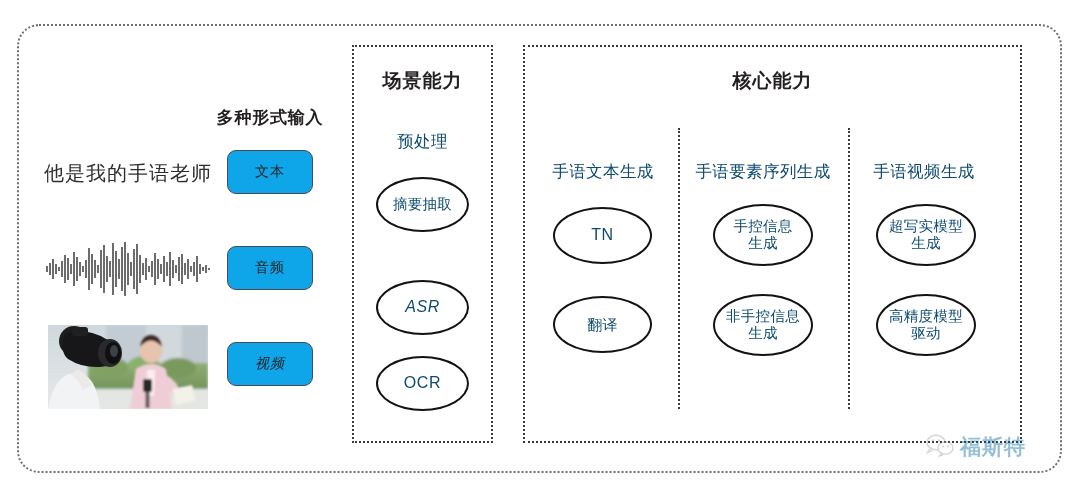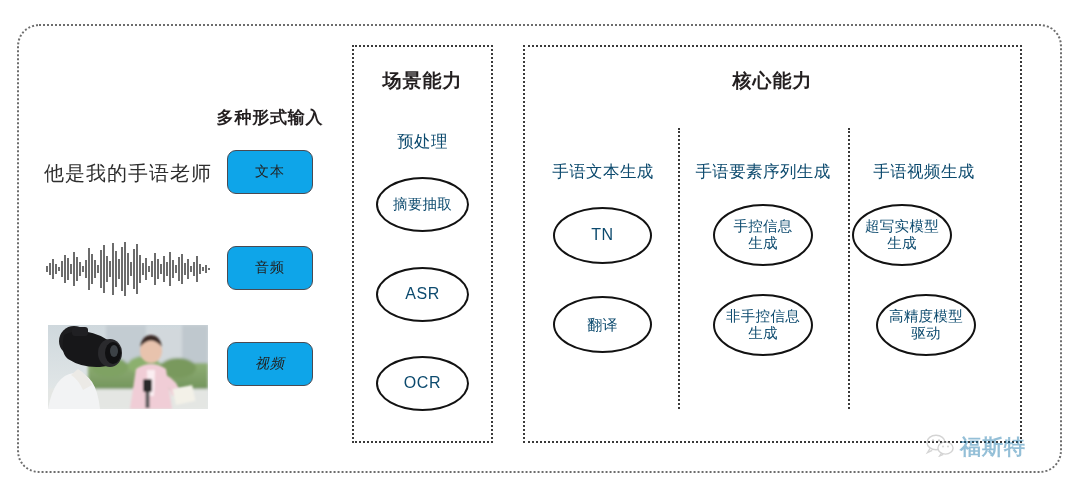--- a/index.html
+++ b/index.html
@@ -297,21 +297,21 @@
   </div>
 
   <div class="panel" style="left:352px; top:45px; width:141px; height:398px;">
   </div>
   <div class="panel-title" style="left:352px; top:68px; width:141px;">场景能力</div>
   <div class="col-head" style="left:352px; top:131px; width:141px;">预处理</div>
 
   <div class="ell two-line" style="left:376px; top:177px; width:93px; height:55px;">
     <span>摘要抽取</span>
   </div>
-  <div class="ell latin" style="left:376px; top:267px; width:93px; height:55px;">
+  <div class="ell latin" style="left:376px; top:280px; width:93px; height:55px;font-style:italic;">
     <span>ASR</span>
   </div>
   <div class="ell latin" style="left:376px; top:356px; width:93px; height:55px;">
     <span>OCR</span>
   </div>
 
   <div class="panel" style="left:523px; top:45px; width:499px; height:398px;">
   </div>
   <div class="panel-title" style="left:523px; top:68px; width:499px;">核心能力</div>
 
@@ -334,21 +334,21 @@
     </span>
   </div>
   <div class="ell two-line" style="left:713px; top:294px; width:100px; height:62px;">
     <span>
       <span>非手控信息</span><br>
       <span>生成</span>
     </span>
   </div>
 
   <div class="col-head" style="left:849px; top:161px; width:150px;">手语视频生成</div>
-  <div class="ell two-line" style="left:852px; top:204px; width:100px; height:62px;">
+  <div class="ell two-line" style="left:876px; top:204px; width:100px; height:62px;">
     <span>
       <span>超写实模型</span><br>
       <span>生成</span>
     </span>
   </div>
   <div class="ell two-line" style="left:876px; top:294px; width:100px; height:62px;">
     <span>
       <span>高精度模型</span><br>
       <span>驱动</span>
     </span>

